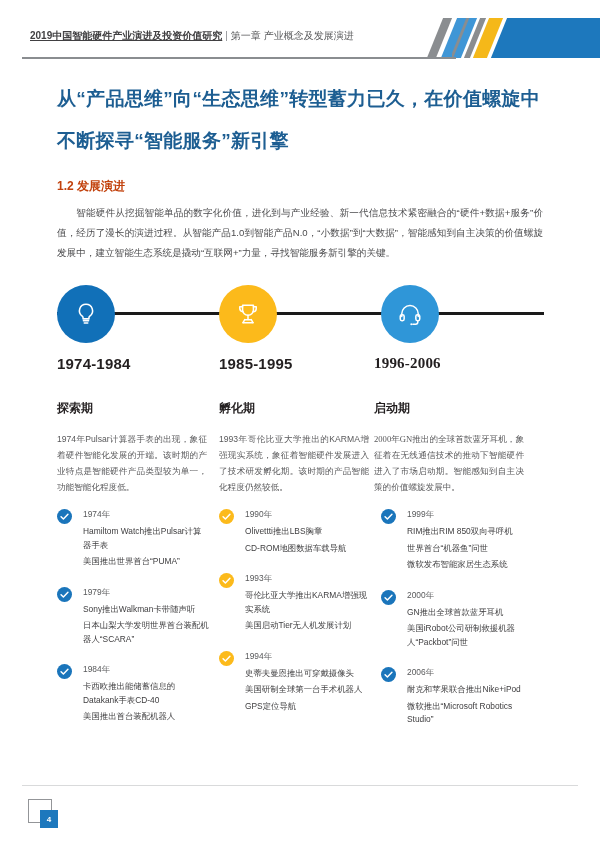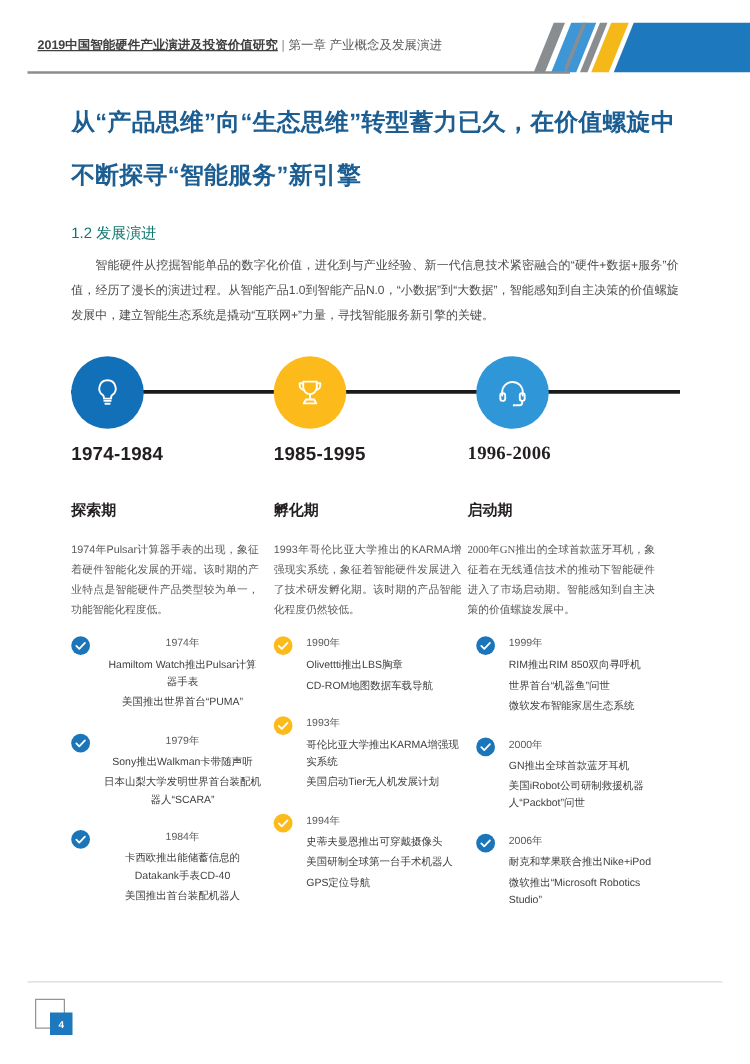--- a/index.html
+++ b/index.html
@@ -33,21 +33,21 @@
   
   .title {
     position:absolute; left:57px; top:78px; width:490px;
     font-size:19px; font-weight:bold; line-height:42px;
     color:#1d5e92; letter-spacing:0.3px;
   }
 
   
   .section-no {
     position:absolute; left:57px; top:178px;
-    font-size:12px; font-weight:normal; color:#0f766e;
+    font-size:12px; font-weight:bold; color:#c2410c;
   }
   .body-text {
     position:absolute; left:57px; top:203px; width:486px;
     font-size:9.6px; line-height:20px; color:#4c4c4e;
     text-align:justify; text-indent:2em;
   }
 
   
   .tl-line { position:absolute; left:57px; top:312px; width:487px; height:3px; background:#1a1a1a; }
   .tl-circle {
@@ -63,21 +63,21 @@
   .col { position:absolute; top:355px; width:150px; }
   .col1 { left:57px; }
   .col2 { left:219px; }
   .col3 { left:374px;font-family:Liberation Serif, serif; }
   .col-years { font-size:15px; font-weight:bold; color:#231f20; letter-spacing:0.2px; }
   .col-phase { margin-top:28px; font-size:12px; font-weight:bold; color:#231f20; }
   .col-desc  { margin-top:14px; font-size:8.6px; line-height:16px; color:#59595b; text-align:justify; }
 
   
   .list { position:absolute; top:508px; width:152px; }
-  .l1 { left:57px;text-align:center; } .l2 { left:219px; } .l3 { left:381px; }
+  .l1 { left:57px; } .l2 { left:219px; } .l3 { left:381px; }
   .item { position:relative; padding-left:26px; margin-bottom:17px; }
   .check {
     position:absolute; left:0; top:1px; width:15px; height:15px; border-radius:50%;
     display:flex; align-items:center; justify-content:center;
   }
   .check svg { display:block; }
   .chk-blue { background:#1a75bb; }
   .chk-yellow { background:#fcba1b; }
   .item-year { font-size:8.4px; color:#58595b; line-height:13px; margin-bottom:4px; }
   .item-line { font-size:8.4px; color:#414042; line-height:13.5px; margin-bottom:3px; }

